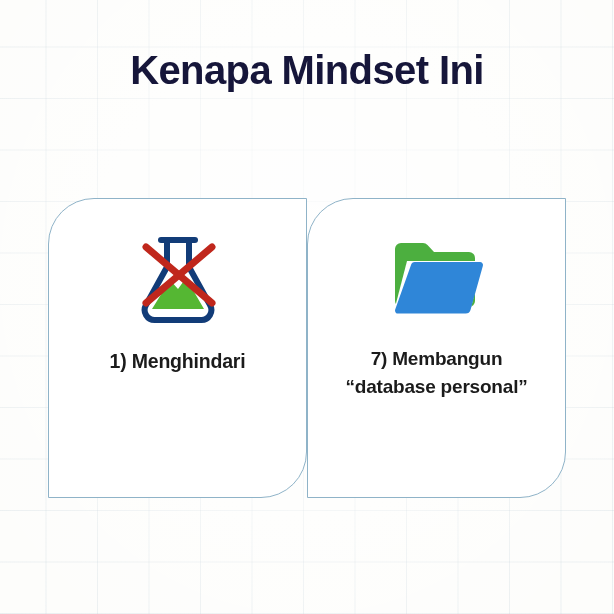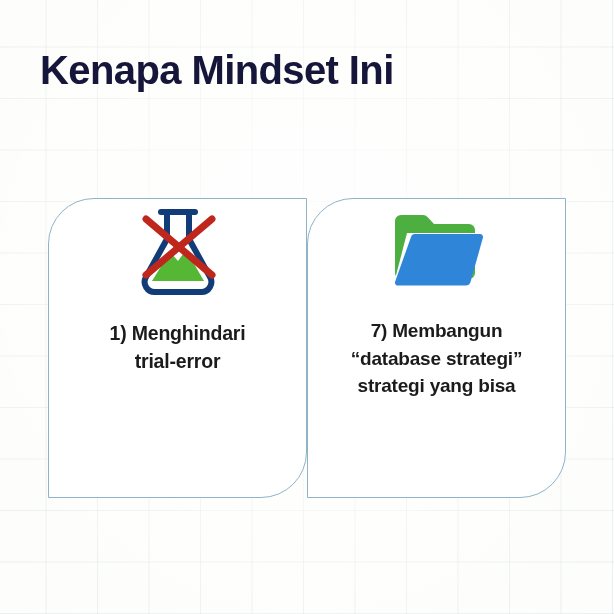--- a/index.html
+++ b/index.html
@@ -34,20 +34,21 @@
     background: radial-gradient(ellipse at 50% 45%, rgba(255,255,255,0.85) 0%, rgba(255,255,255,0.55) 45%, rgba(255,255,255,0.20) 75%, rgba(255,255,255,0.0) 100%);
     pointer-events: none;
   }
 
   
   .headline {
     position: absolute;
     left: 0;
     right: 0;
     top: 45px;
+    text-align: center;
     color: #16163a;
     font-weight: 800;
     font-size: 40px;
     line-height: 1.28;
     letter-spacing: -0.6px;
     padding: 0 40px;
     box-sizing: border-box;
   }
   .headline-line {
     display: block;
@@ -69,21 +70,21 @@
     position: relative;
     width: 278px;
     height: 300px;
     box-sizing: border-box;
     background: #ffffff;
     border: 1.4px solid #8fb3c8;
     border-radius: 46px 0 46px 0;
     display: flex;
     flex-direction: column;
     align-items: center;
-    padding-top: 2px;
+    padding-top: 30px;
   }
 
   .card-icon {
     width: 108px;
     height: 104px;
     display: flex;
     align-items: center;
     justify-content: center;
     margin-bottom: 14px;
   }
@@ -128,36 +129,34 @@
           </g>
 
           <g stroke="#c0271c" stroke-width="7" stroke-linecap="round">
             <line x1="16" y1="16" x2="82" y2="72"></line>
             <line x1="82" y1="16" x2="16" y2="72"></line>
           </g>
         </svg>
       </div>
       <div class="card-text">
         <span class="tline">1) Menghindari</span>
-        <span class="tline">trial-error</span>
       </div>
     </div>
 
     <div class="card card-right">
       <div class="card-icon">
         <svg width="100" height="92" viewBox="0 0 100 92" aria-hidden="true">
 
           <path d="M8 14 a6 6 0 0 1 6 -6 L36 8 a6 6 0 0 1 4.5 2 L47 17 L82 17 a6 6 0 0 1 6 6 L88 66 a6 6 0 0 1 -6 6 L14 72 a6 6 0 0 1 -6 -6 Z" fill="#4caf3f"></path>
 
           <path d="M20 26 L96 26 L82 80 L6 80 Z" fill="#ffffff"></path>
 
           <path d="M24 30 a4 4 0 0 1 3.8 -3 L93 27 a3 3 0 0 1 2.9 3.8 L83.5 75 a5 5 0 0 1 -4.8 3.6 L11 78.6 a3 3 0 0 1 -2.9 -3.8 Z" fill="#2f86d8"></path>
         </svg>
       </div>
       <div class="card-text">
         <span class="tline">7) Membangun</span>
-        <span class="tline">“database strategi”</span>
-        <span class="tline">strategi yang bisa</span>
+        <span class="tline">“database personal”</span>
       </div>
     </div>
 
   </div>
 </div>
 
 </body></html>

